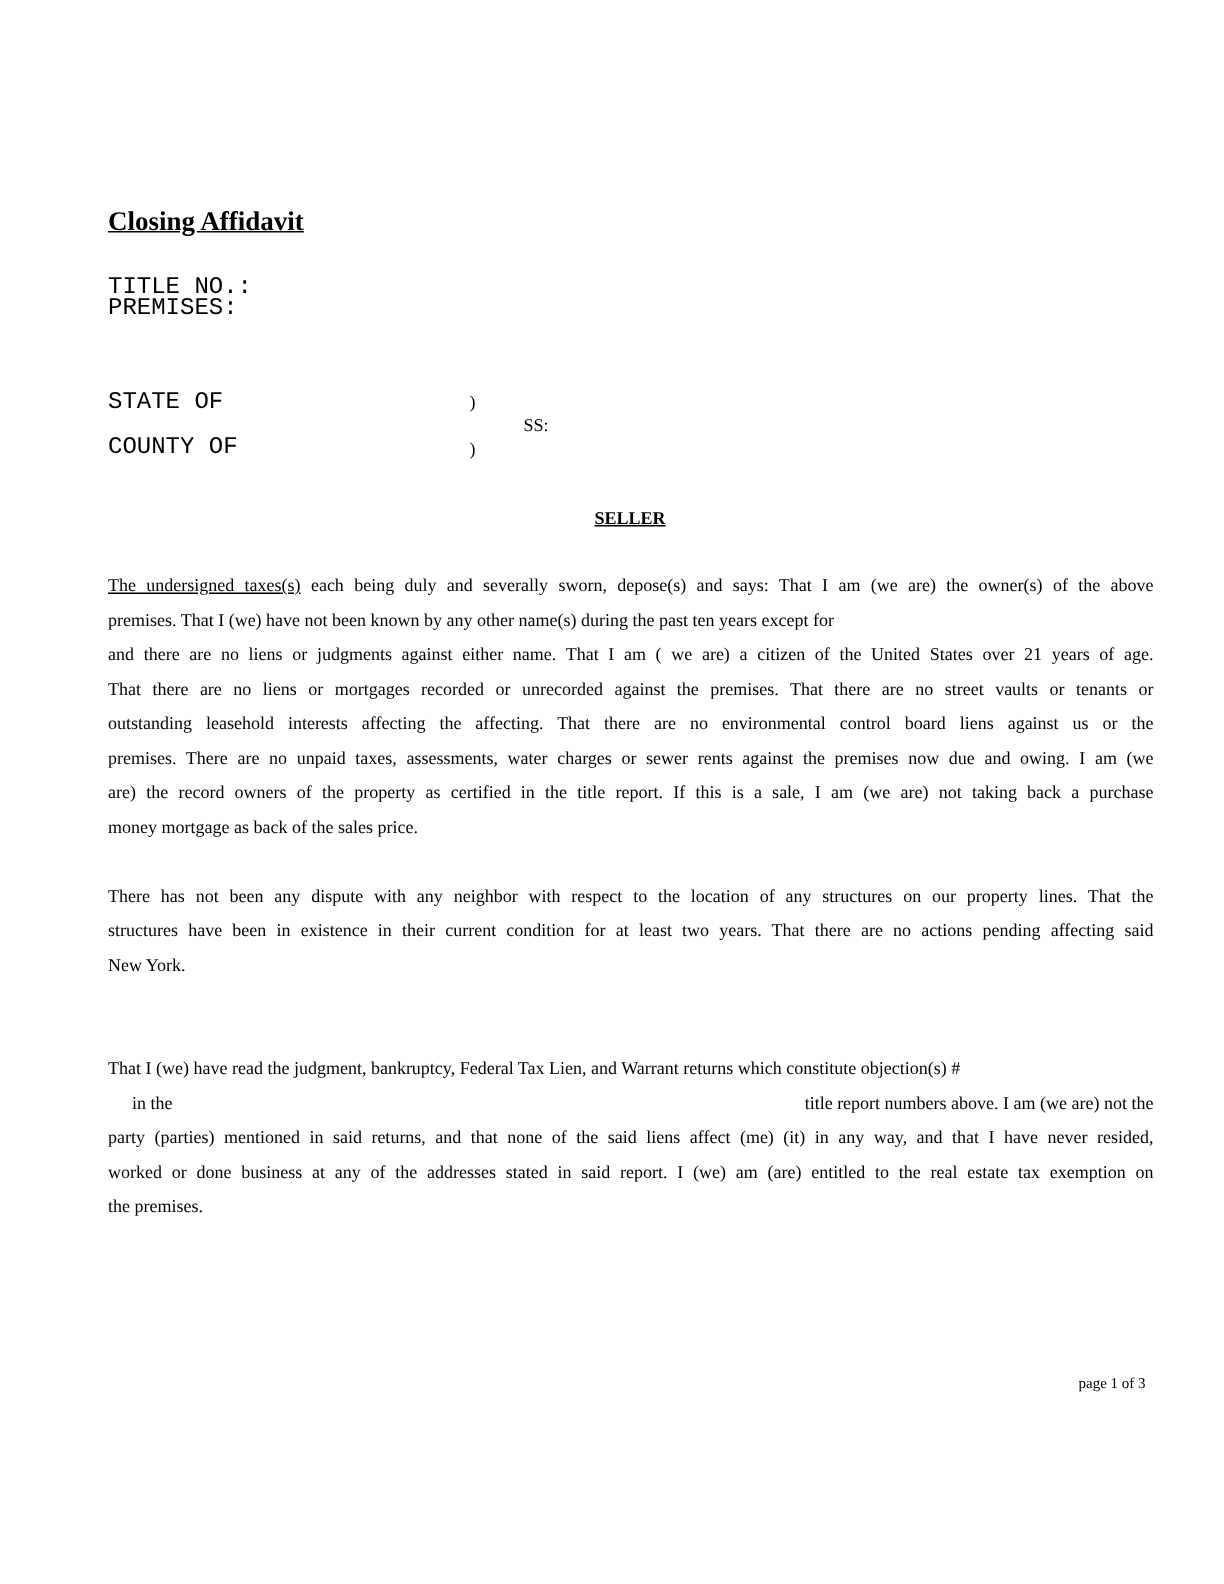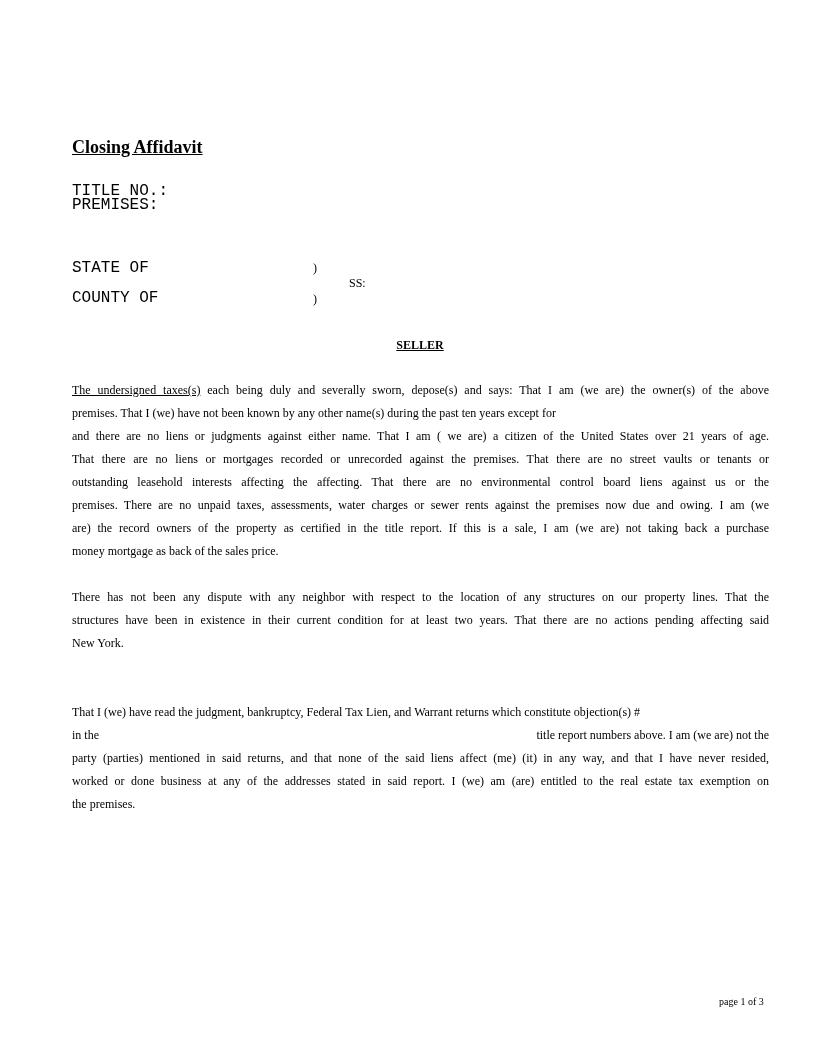--- a/index.html
+++ b/index.html
@@ -20,21 +20,21 @@
     font-weight: bold; text-decoration: underline; font-size: 12px;
   }
   .para {
     left: 72px; width: 697px; font-size: 12px; line-height: 23px;
     text-align: justify;
   }
   .line { display: block; height: 23px; white-space: nowrap; }
   .justify-line { text-align: justify; text-align-last: justify; display: block; height: 23px; }
   .u { text-decoration: underline; }
   .bu { text-decoration: underline; font-weight: bold; }
-  .footer { left: 719px; top: 996px; font-size: 10px; }
+  .footer { left: 719px; top: 917px; font-size: 10px; }
 </style>
 </head>
 <body>
 
 <div class="abs title">Closing Affidavit</div>
 
 <div class="abs field" style="top:184px;">TITLE NO.:</div>
 <div class="abs field" style="top:198px;">PREMISES:</div>
 
 <div class="abs field" style="top:261px;">STATE OF</div>
@@ -57,19 +57,19 @@
 </div>
 
 <div class="abs para" style="top:586px;">
   <span class="justify-line">There has not been any dispute with any neighbor with respect to the location of any structures on our property lines. That the</span>
   <span class="justify-line">structures have been in existence in their current condition for at least two years. That there are no actions pending affecting said</span>
   <span class="line">New York.</span>
 </div>
 
 <div class="abs para" style="top:701px;">
   <span class="line">That I (we) have read the judgment, bankruptcy, Federal Tax Lien, and Warrant returns which constitute objection(s) #</span>
-  <span class="line" style="position:relative;"><span>in the</span><span style="position:absolute; right:0;">title report numbers above. I am (we are) not the</span></span>
+  <span class="line" style="position:relative;margin-left:16px;"><span>in the</span><span style="position:absolute; right:0;">title report numbers above. I am (we are) not the</span></span>
   <span class="justify-line">party (parties) mentioned in said returns, and that none of the said liens affect (me) (it) in any way, and that I have never resided,</span>
   <span class="justify-line">worked or done business at any of the addresses stated in said report. I (we) am (are) entitled to the real estate tax exemption on</span>
   <span class="line">the premises.</span>
 </div>
 
 <div class="abs footer">page 1 of 3</div>
 
 </body></html>

